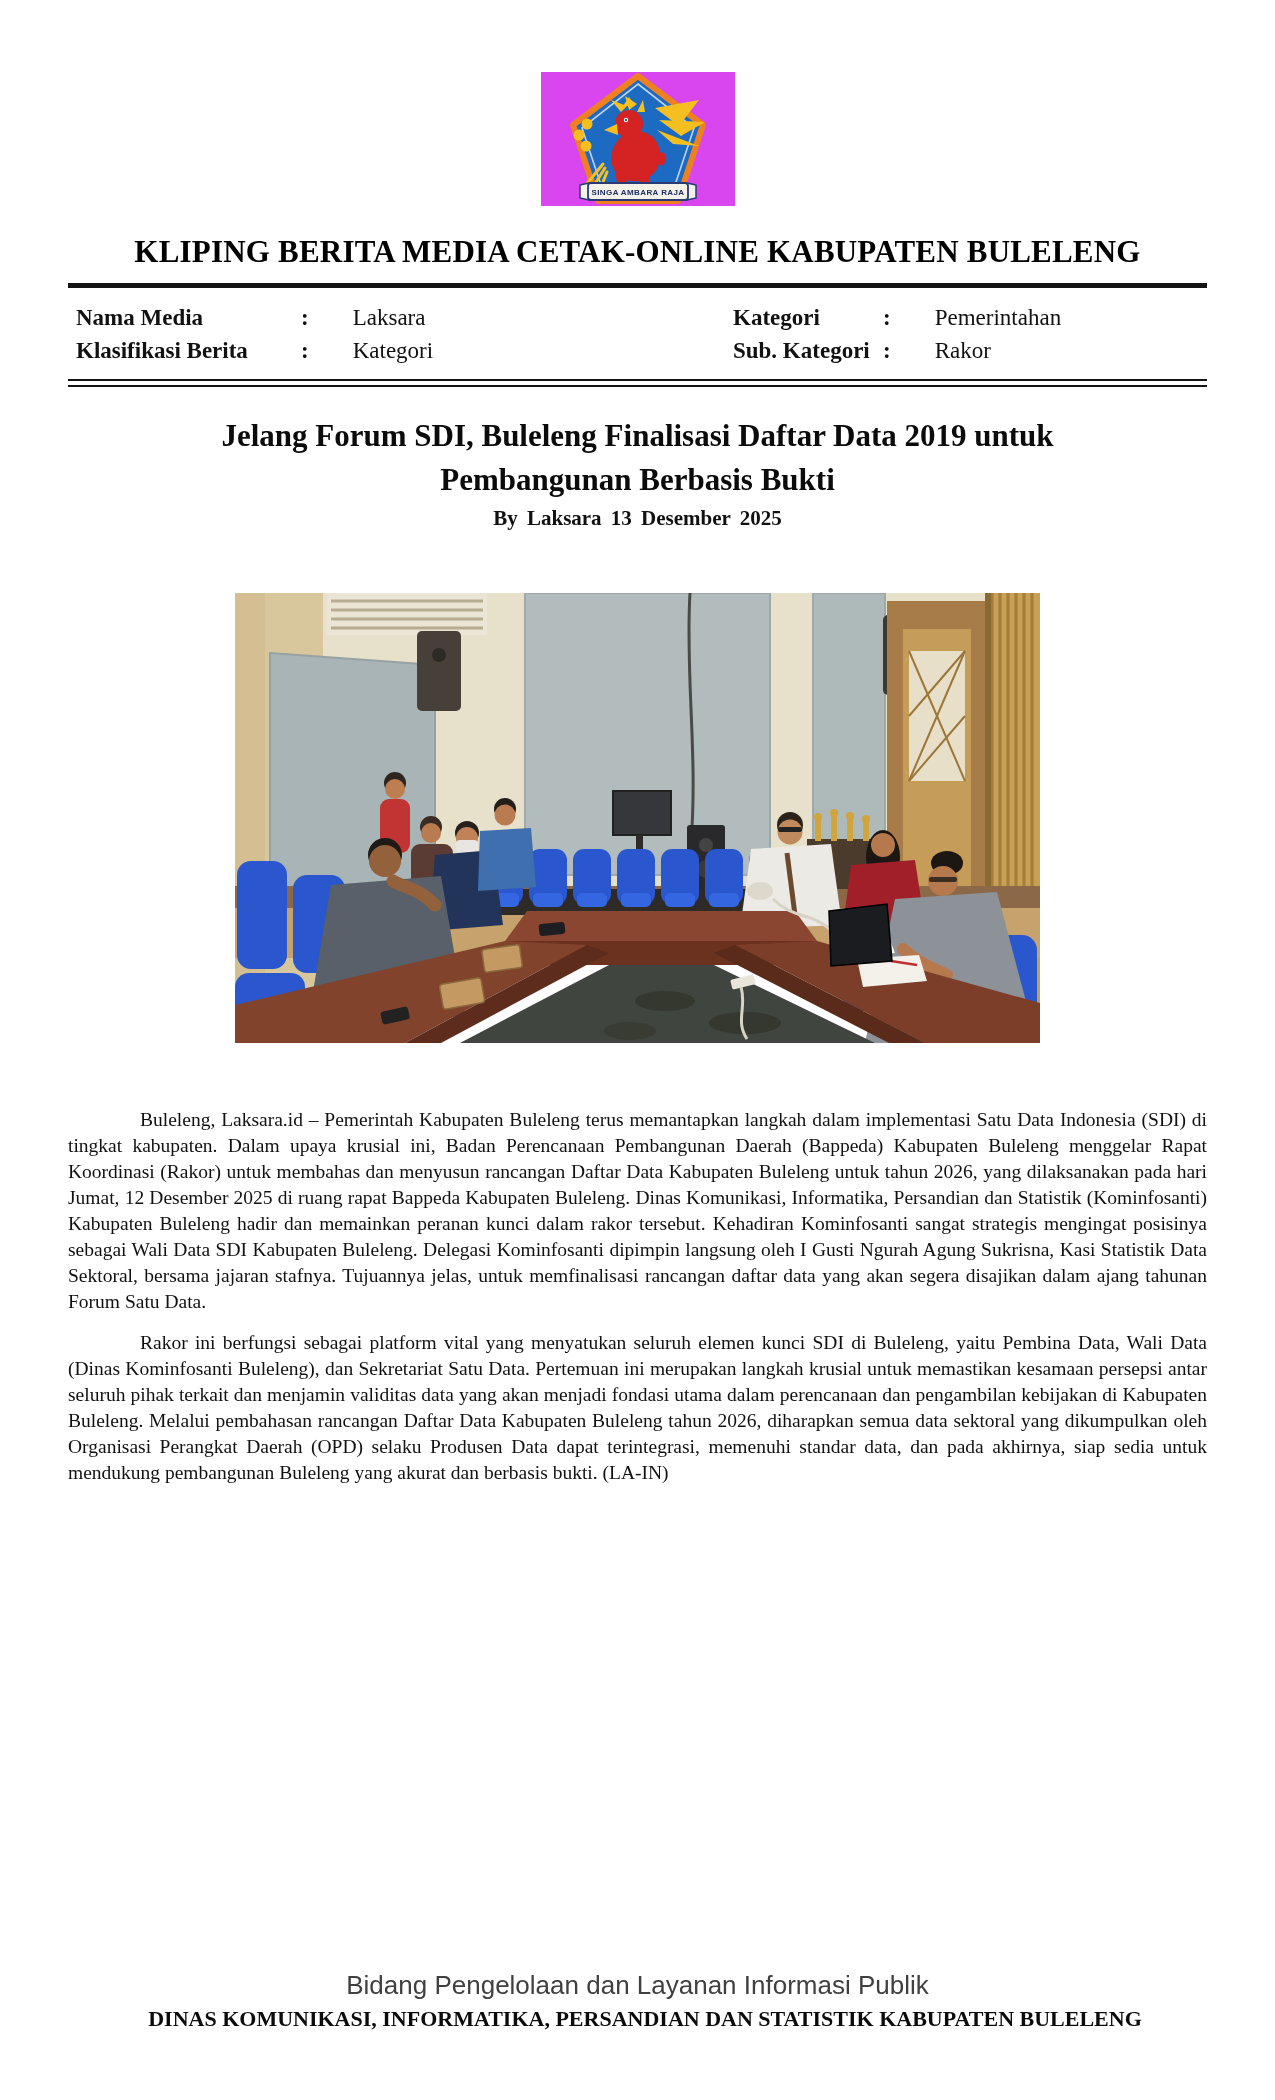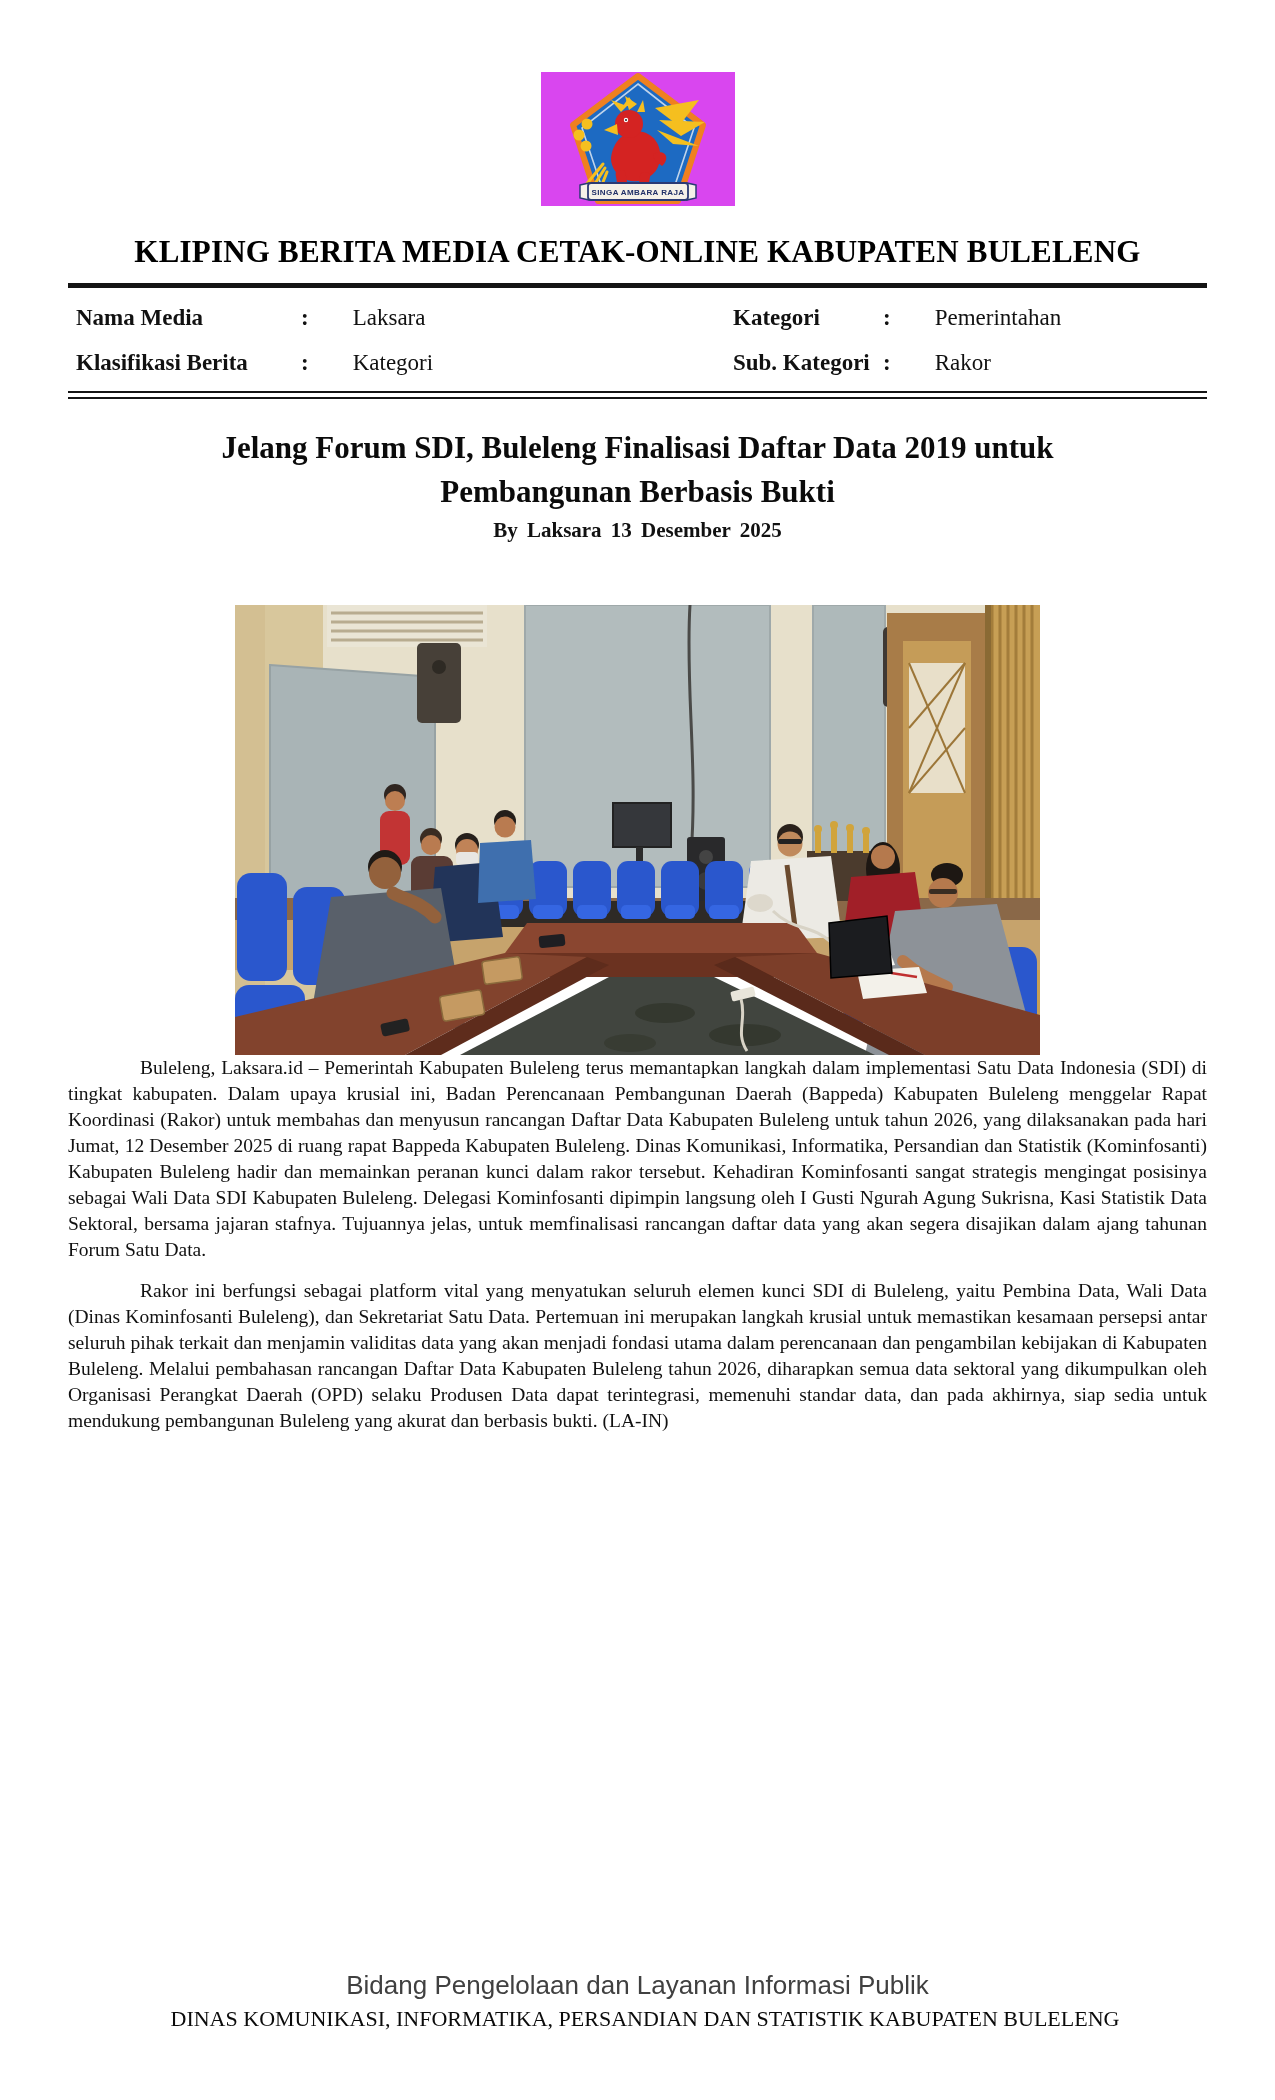--- a/index.html
+++ b/index.html
@@ -29,21 +29,21 @@
     letter-spacing:0.2px;
     color:#000000;
   }
   .rule-thick{
     margin-top:13px;
     border-top:5px solid #141414;
   }
   .meta{
     display:grid;
     grid-template-columns:585px 1fr;
-    row-gap:19px;
+    row-gap:7px;
     padding:17px 8px 15px 8px;
   }
   .meta-cell{display:flex;font-size:23px;align-items:baseline;}
   .meta-cell.right{padding-left:72px;}
   .meta-label{font-weight:bold;}
   .meta-cell.left .meta-label{width:225px;flex:0 0 auto;}
   .meta-cell.right .meta-label{width:150px;flex:0 0 auto;}
   .meta-colon{font-weight:bold;}
   .meta-value{margin-left:44px;}
   .rule-double{
@@ -66,21 +66,21 @@
     text-align:center;
     font-size:21px;
     font-weight:bold;
     word-spacing:4px;
   }
   .photo{
     width:805px;height:450px;
     margin:62px auto 0 auto;
     display:block;
   }
-  .body-text{}
+  .body-text{margin-top:64px;}
   .body-text p{
     margin:0;
     font-size:19.5px;
     line-height:26px;
     text-align:justify;
     text-indent:72px;
     hyphens:auto;
   }
   .body-text p + p{margin-top:15px;}
   .source-url{
@@ -96,21 +96,21 @@
     text-align:center;
   }
   .footer-line1{
     font-family:"Liberation Sans", sans-serif;
     font-size:26px;
     color:#404040;
   }
   .footer-line2{
     margin-top:5px;
     font-size:22px;
-    font-weight:normal;
+    font-weight:bold;
     color:#0b0b0b;
     margin-left:15px;
   }
 </style>
 </head>
 <body>
 
 <div class="page">
 
   <div class="logo-wrap">

